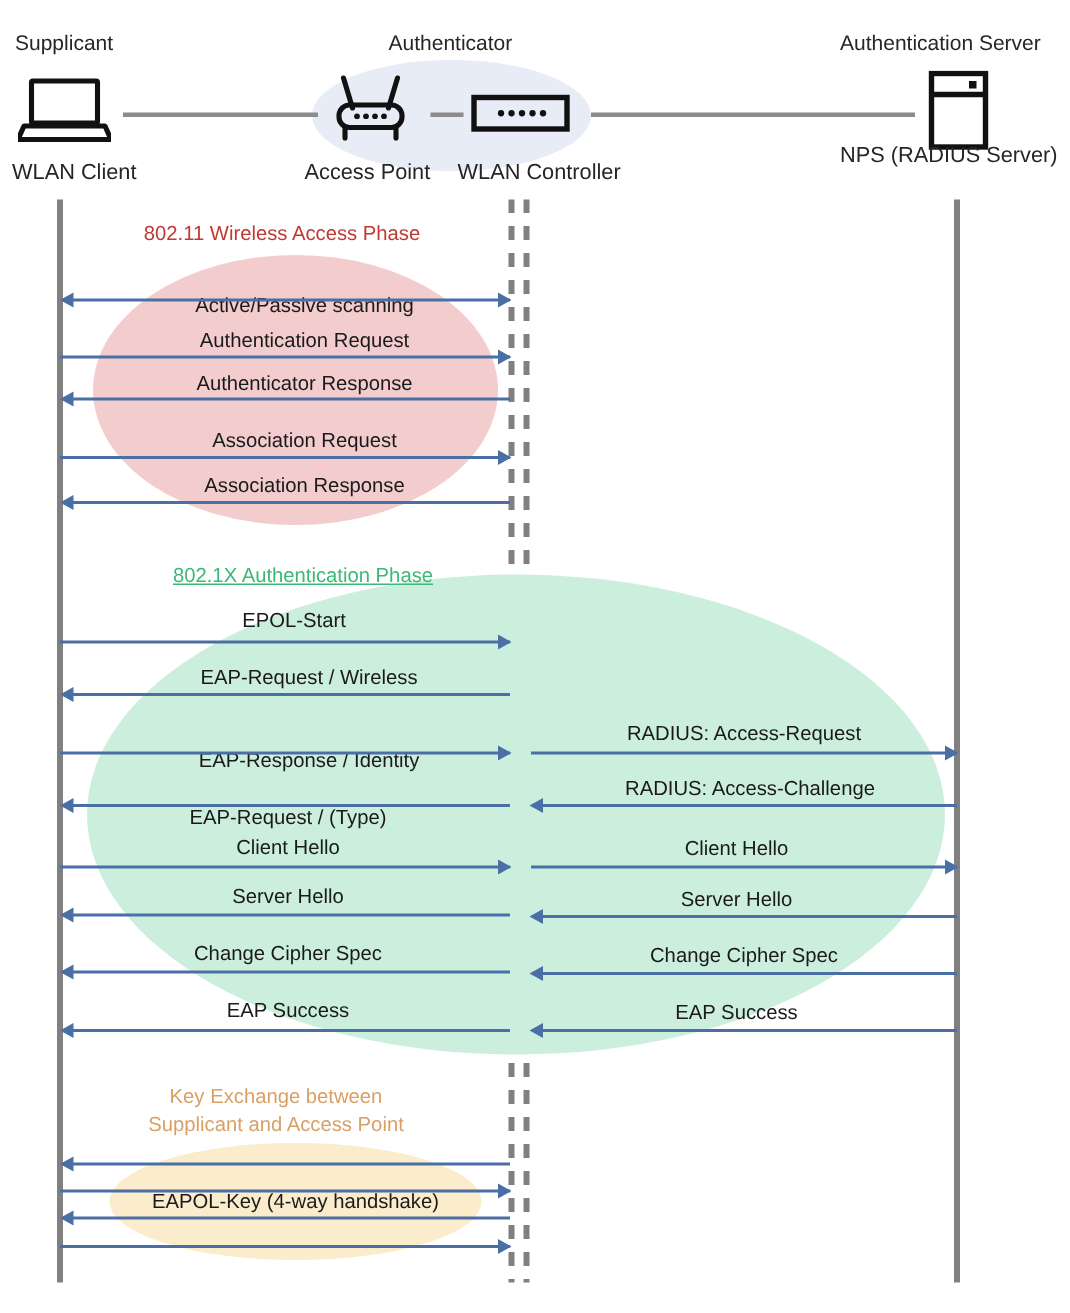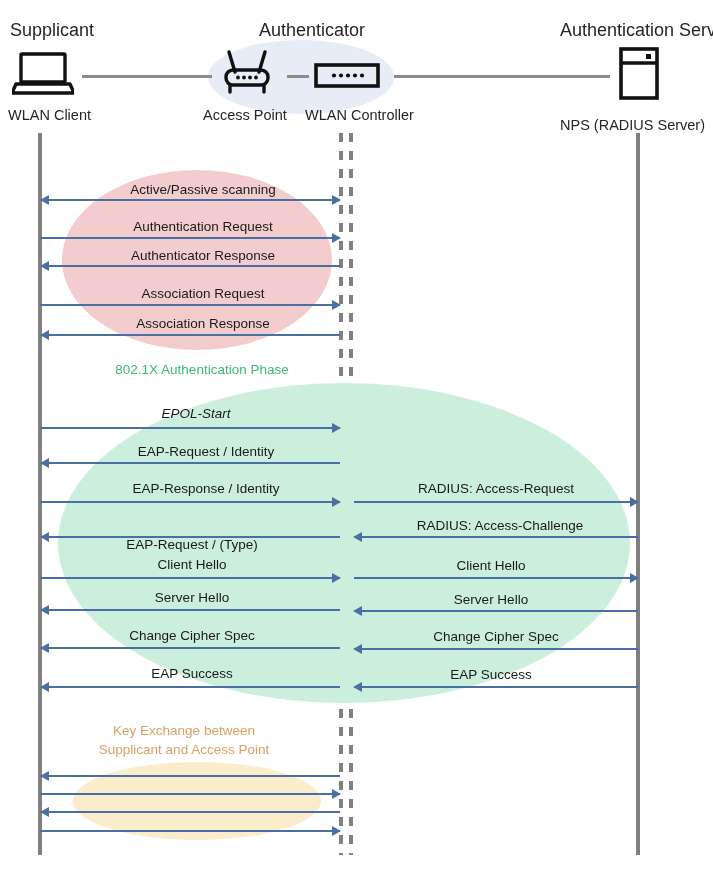--- a/index.html
+++ b/index.html
@@ -19,21 +19,21 @@
     position: absolute;
     left: 0;
     top: 0;
     width: 713px;
     height: 875px;
   }
 
   
   .role-label {
     position: absolute;
-    font-size: 18px;
+    font-size: 14px;
     color: #262626;
     white-space: nowrap;
     text-align: right;
   }
   .node-label {
     position: absolute;
     font-size: 14.5px;
     color: #262626;
     white-space: nowrap;
   }
@@ -153,31 +153,32 @@
     <svg width="42" height="53" viewBox="0 0 42 53">
       <rect x="3" y="2" width="36" height="49" fill="none" stroke="#111" stroke-width="3.6"></rect>
       <line x1="3" y1="16" x2="39" y2="16" stroke="#111" stroke-width="3.6"></line>
       <rect x="28" y="7" width="5" height="5" fill="#111"></rect>
     </svg>
   </div>
 
   <div class="node-label" style="left:8px; top:107px;">WLAN Client</div>
   <div class="node-label" style="left:203px; top:107px;">Access Point</div>
   <div class="node-label" style="left:305px; top:107px;">WLAN Controller</div>
-  <div class="node-label" style="left:560px; top:117px;">NPS (RADIUS Server)</div>
+  <div class="node-label" style="left:560px; top:96px;">NPS (RADIUS Server)</div>
 
   <div class="lifeline-solid" style="left:38px; top:133px; height:722px;"></div>
   <div class="lifeline-dash" style="left:339px; top:133px; height:722px;"></div>
   <div class="lifeline-dash" style="left:349px; top:133px; height:722px;"></div>
   <div class="lifeline-solid" style="left:636px; top:133px; height:722px;"></div>
 
   <div class="ellipse" style="left:62px; top:170px; width:270px; height:180px; background:#f3ccce;"></div>
 
-
-  <div class="msg-label" style="left:203px; top:182px;">Active/Passive scanning</div>
+  <div class="phase-title" style="left:188px; top:146px; transform:translateX(-50%); color:#bf3a34;">802.11 Wireless Access Phase</div>
+
+  <div class="msg-label" style="left:203px; top:196px;">Active/Passive scanning</div>
   <div class="arrow-line" style="left:42px; top:199px; width:298px;"></div>
   <div class="arrow-head left" style="left:40px; top:195px;"></div>
   <div class="arrow-head right" style="left:332px; top:195px;"></div>
 
   <div class="msg-label" style="left:203px; top:219px;">Authentication Request</div>
   <div class="arrow-line" style="left:40px; top:237px; width:300px;"></div>
   <div class="arrow-head right" style="left:332px; top:233px;"></div>
 
   <div class="msg-label" style="left:203px; top:248px;">Authenticator Response</div>
   <div class="arrow-line" style="left:42px; top:265px; width:298px;"></div>
@@ -186,31 +187,31 @@
   <div class="msg-label" style="left:203px; top:286px;">Association Request</div>
   <div class="arrow-line" style="left:40px; top:304px; width:300px;"></div>
   <div class="arrow-head right" style="left:332px; top:300px;"></div>
 
   <div class="msg-label" style="left:203px; top:316px;">Association Response</div>
   <div class="arrow-line" style="left:42px; top:334px; width:298px;"></div>
   <div class="arrow-head left" style="left:40px; top:330px;"></div>
 
   <div class="ellipse" style="left:58px; top:383px; width:572px; height:320px; background:#cceedd;"></div>
 
-  <div class="phase-title" style="left:202px; top:360px; transform:translateX(-50%); color:#3cb878;">802.1X Authentication Phase</div>
-
-  <div class="msg-label" style="left:196px; top:406px;font-style:italic;">EPOL-Start</div>
+  <div class="phase-title" style="left:202px; top:374px; transform:translateX(-50%); color:#3cb878;text-decoration:underline;">802.1X Authentication Phase</div>
+
+  <div class="msg-label" style="left:196px; top:406px;">EPOL-Start</div>
   <div class="arrow-line" style="left:40px; top:427px; width:300px;"></div>
   <div class="arrow-head right" style="left:332px; top:423px;"></div>
 
-  <div class="msg-label" style="left:206px; top:444px;">EAP-Request / Identity</div>
+  <div class="msg-label" style="left:206px; top:444px;">EAP-Request / Wireless</div>
   <div class="arrow-line" style="left:42px; top:462px; width:298px;"></div>
   <div class="arrow-head left" style="left:40px; top:458px;"></div>
 
-  <div class="msg-label" style="left:206px; top:481px;">EAP-Response / Identity</div>
+  <div class="msg-label" style="left:206px; top:499px;">EAP-Response / Identity</div>
   <div class="arrow-line" style="left:40px; top:501px; width:300px;"></div>
   <div class="arrow-head right" style="left:332px; top:497px;"></div>
 
   <div class="msg-label" style="left:496px; top:481px;">RADIUS: Access-Request</div>
   <div class="arrow-line" style="left:354px; top:501px; width:284px;"></div>
   <div class="arrow-head right" style="left:630px; top:497px;"></div>
 
   <div class="msg-label" style="left:192px; top:537px;">EAP-Request / (Type)</div>
   <div class="arrow-line" style="left:42px; top:536px; width:298px;"></div>
   <div class="arrow-head left" style="left:40px; top:532px;"></div>
@@ -255,20 +256,21 @@
 
   <div class="phase-title" style="left:184px; top:721px; transform:translateX(-50%); color:#d9a066;">Key Exchange between</div>
   <div class="phase-title" style="left:184px; top:740px; transform:translateX(-50%); color:#d9a066;">Supplicant and Access Point</div>
 
   <div class="arrow-line" style="left:42px; top:775px; width:298px;"></div>
   <div class="arrow-head left" style="left:40px; top:771px;"></div>
 
   <div class="arrow-line" style="left:40px; top:793px; width:300px;"></div>
   <div class="arrow-head right" style="left:332px; top:789px;"></div>
 
+  <div class="msg-label" style="left:197px; top:793px;">EAPOL-Key (4-way handshake)</div>
 
   <div class="arrow-line" style="left:42px; top:811px; width:298px;"></div>
   <div class="arrow-head left" style="left:40px; top:807px;"></div>
 
   <div class="arrow-line" style="left:40px; top:830px; width:300px;"></div>
   <div class="arrow-head right" style="left:332px; top:826px;"></div>
 
 </div>
 
 </body></html>

